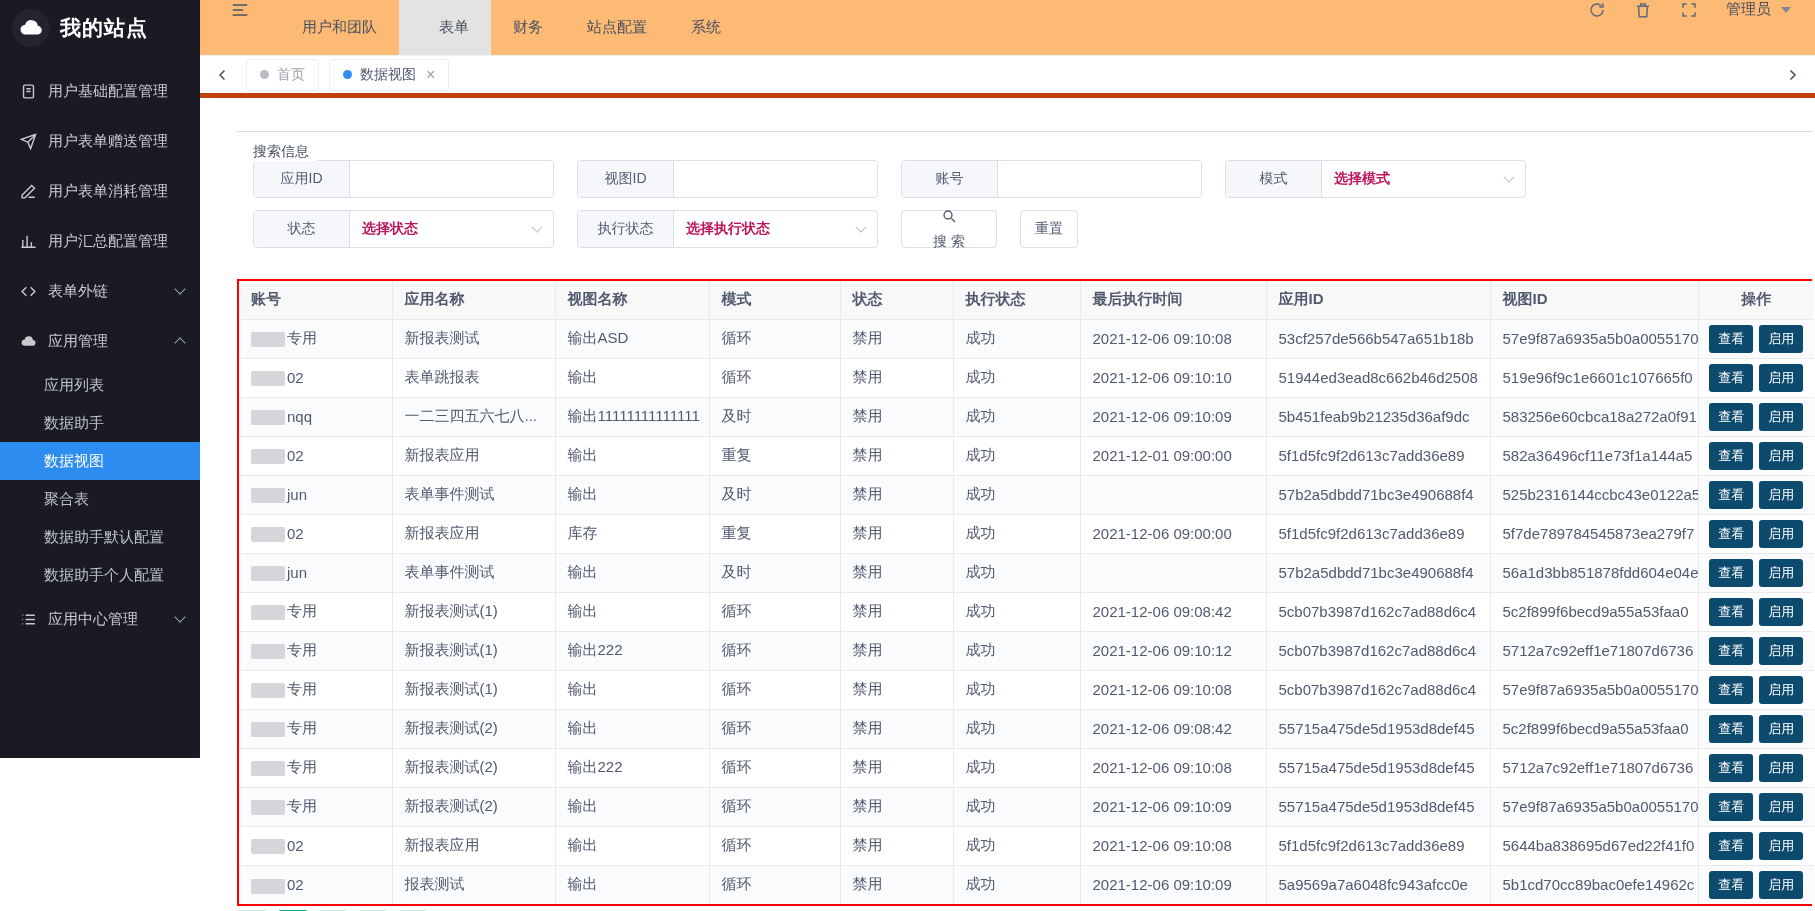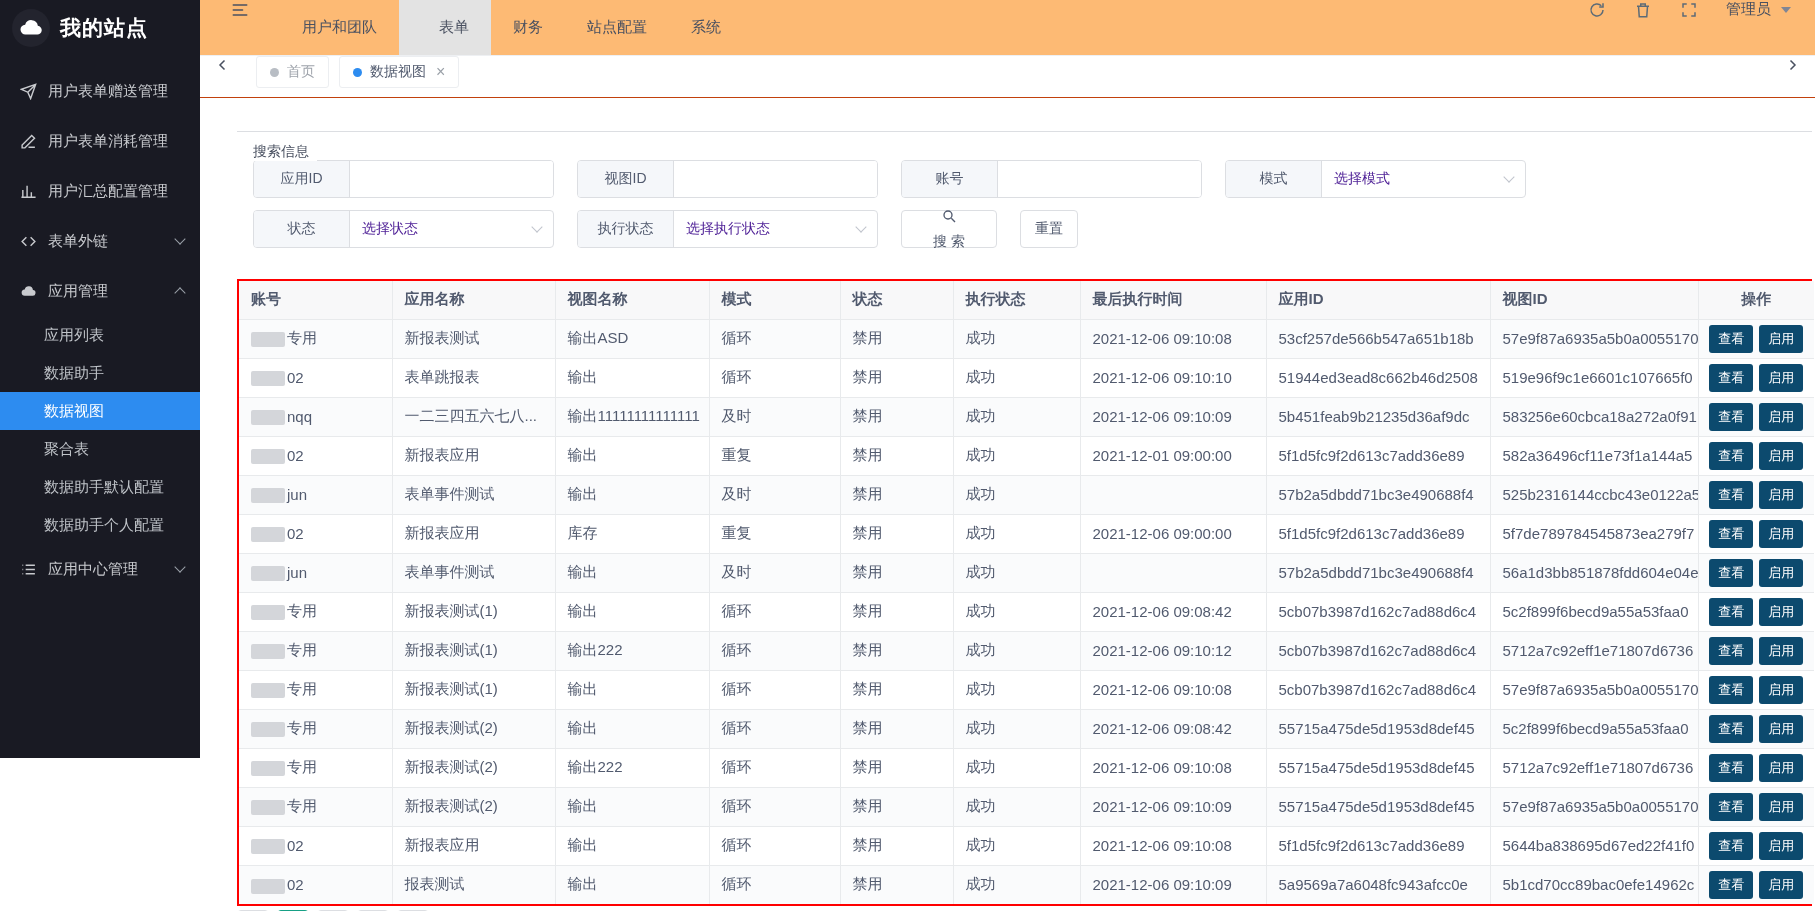--- a/index.html
+++ b/index.html
@@ -27,40 +27,40 @@
   .topbar { height:56px; background:#fdba74; border-bottom:1px solid #eef0f3; display:flex; align-items:flex-start; flex-shrink:0; }
   .collapse { padding:0 30px; color:#495060; display:flex; align-items:center; cursor:pointer; }
   .top-nav { display:flex; height:100%; }
   .nav-item { padding:0 22px; display:flex; align-items:center; font-size:15px; color:#495060; cursor:pointer; }
   .nav-item.active { background:#e3e3e3;padding-left:40px; }
   .topbar-right { margin-left:auto; display:flex; align-items:center; gap:28px; padding-right:24px; color:#5c6b77; }
   .tb-icon { display:flex; cursor:pointer; color:#5c6b77; }
   .user { display:flex; align-items:center; gap:10px; font-size:15px; color:#495060; cursor:pointer; }
   .caret-down { width:0; height:0; border-left:5px solid transparent; border-right:5px solid transparent; border-top:6px solid #808695; }
 
-  .tabbar { height:42px; display:flex; align-items:flex-start; border-bottom:1px solid #c2410c; padding:0 10px; gap:20px; flex-shrink:0; background:#fff; }
+  .tabbar { height:42px; display:flex; align-items:center; border-bottom:5px solid #c2410c; padding:0 10px; gap:10px; flex-shrink:0; background:#fff; }
   .tab-arrow { color:#495060; display:flex; padding:0 4px; cursor:pointer; }
   .tabs { display:flex; gap:10px; flex:1; }
   .tab { display:flex; align-items:center; gap:8px; padding:6px 13px; font-size:14px; color:#9ea3ab; border:1px solid #eceef1; border-radius:3px; background:#fff; cursor:pointer; }
   .tab .dot { width:9px; height:9px; border-radius:50%; background:#b8bdc4; }
   .tab.active { color:#515a6e; }
   .tab.active .dot { background:#2d8cf0; }
   .tab .close { color:#9aa0a8; font-size:16px; line-height:1; margin-left:2px; }
 
   
   .content { flex:1; padding-left:37px; padding-right:3px; background:#fff; }
 
   .search-box { margin-top:33px; border-top:1px solid #dcdee2; position:relative; padding:28px 0 12px 16px; }
   .search-legend { position:absolute; top:-10px; left:8px; background:#fff; padding:0 8px; font-size:14px; color:#495060;margin-top:21px; }
   .search-row { display:flex; gap:23px; align-items:center; }
   .search-row + .search-row { margin-top:12px; }
   .field-group { display:flex; width:301px; height:38px; border:1px solid #dcdee2; border-radius:4px; overflow:hidden; background:#fff; flex-shrink:0; }
   .field-label { width:96px; background:#f5f7fa; border-right:1px solid #dcdee2; display:flex; align-items:center; justify-content:center; font-size:14px; color:#515a6e; flex-shrink:0; }
   .field-input { flex:1; border:none; outline:none; padding:0 10px; font-size:14px; color:#515a6e; min-width:0; }
-  .field-select { flex:1; display:flex; align-items:center; justify-content:space-between; padding:0 12px; color:#4c1d95; font-size:14px; cursor:pointer; }
+  .field-select { flex:1; display:flex; align-items:center; justify-content:space-between; padding:0 12px; color:#be185d; font-size:14px; cursor:pointer;font-weight:bold; }
   .select-caret { width:8px; height:8px; border-right:1.6px solid #c0c4cc; border-bottom:1.6px solid #c0c4cc; transform:rotate(45deg); margin-top:-4px; }
   .btn { height:38px; border:1px solid #dcdee2; border-radius:4px; background:#fff; color:#515a6e; font-size:14px; display:inline-flex; align-items:center; justify-content:center; cursor:pointer; gap:6px; }
   .btn-search { width:96px;flex-direction:column; }
   .btn-reset { width:58px; }
 
   .table-wrap { margin-top:19px; border:2px solid #ff0000; width:1575px; background:#fff; }
   table { width:100%; border-collapse:collapse; table-layout:fixed; font-size:15px; color:#515a6e; }
   th { background:#f8f8f9; font-weight:bold; text-align:left; height:38px; padding:0 12px; border-bottom:1px solid #e8eaec; border-right:1px solid #e8eaec; white-space:nowrap; overflow:hidden; }
   td { height:39px; padding:0 12px; border-bottom:1px solid #e8eaec; border-right:1px solid #e8eaec; white-space:nowrap; overflow:hidden; background:#fff; }
   th:last-child, td:last-child { border-right:none; }
@@ -83,20 +83,29 @@
   <aside class="sidebar">
     <div class="logo">
       <span class="logo-badge">
         <svg viewBox="0 0 24 24" width="26" height="26">
             <path fill="#fff" d="M7 18a4.5 4.5 0 0 1-.4-9A6 6 0 0 1 18.3 10 4 4 0 0 1 17.5 18H7z"></path>
           </svg>
       </span>
       <span class="logo-text">我的站点</span>
     </div>
     <nav class="side-menu" id="side-menu">
+        <div class="menu-item">
+          <span class="menu-icon">
+            <svg viewBox="0 0 24 24" width="17" height="17" fill="none" stroke="currentColor" stroke-width="2">
+              <rect x="5" y="3" width="14" height="18" rx="2"></rect>
+              <path d="M9 8h6M9 12h6"></path>
+            </svg>
+          </span>
+          <span class="mi-label">用户基础配置管理</span>
+        </div>
         <div class="menu-item">
           <span class="menu-icon">
             <svg viewBox="0 0 24 24" width="17" height="17" fill="none" stroke="currentColor" stroke-width="2">
               <path d="M22 2L11 13M22 2L15 22l-4-9-9-4 20-7z"></path>
             </svg>
           </span>
           <span class="mi-label">用户表单赠送管理</span>
         </div>
         <div class="menu-item">
           <span class="menu-icon">

